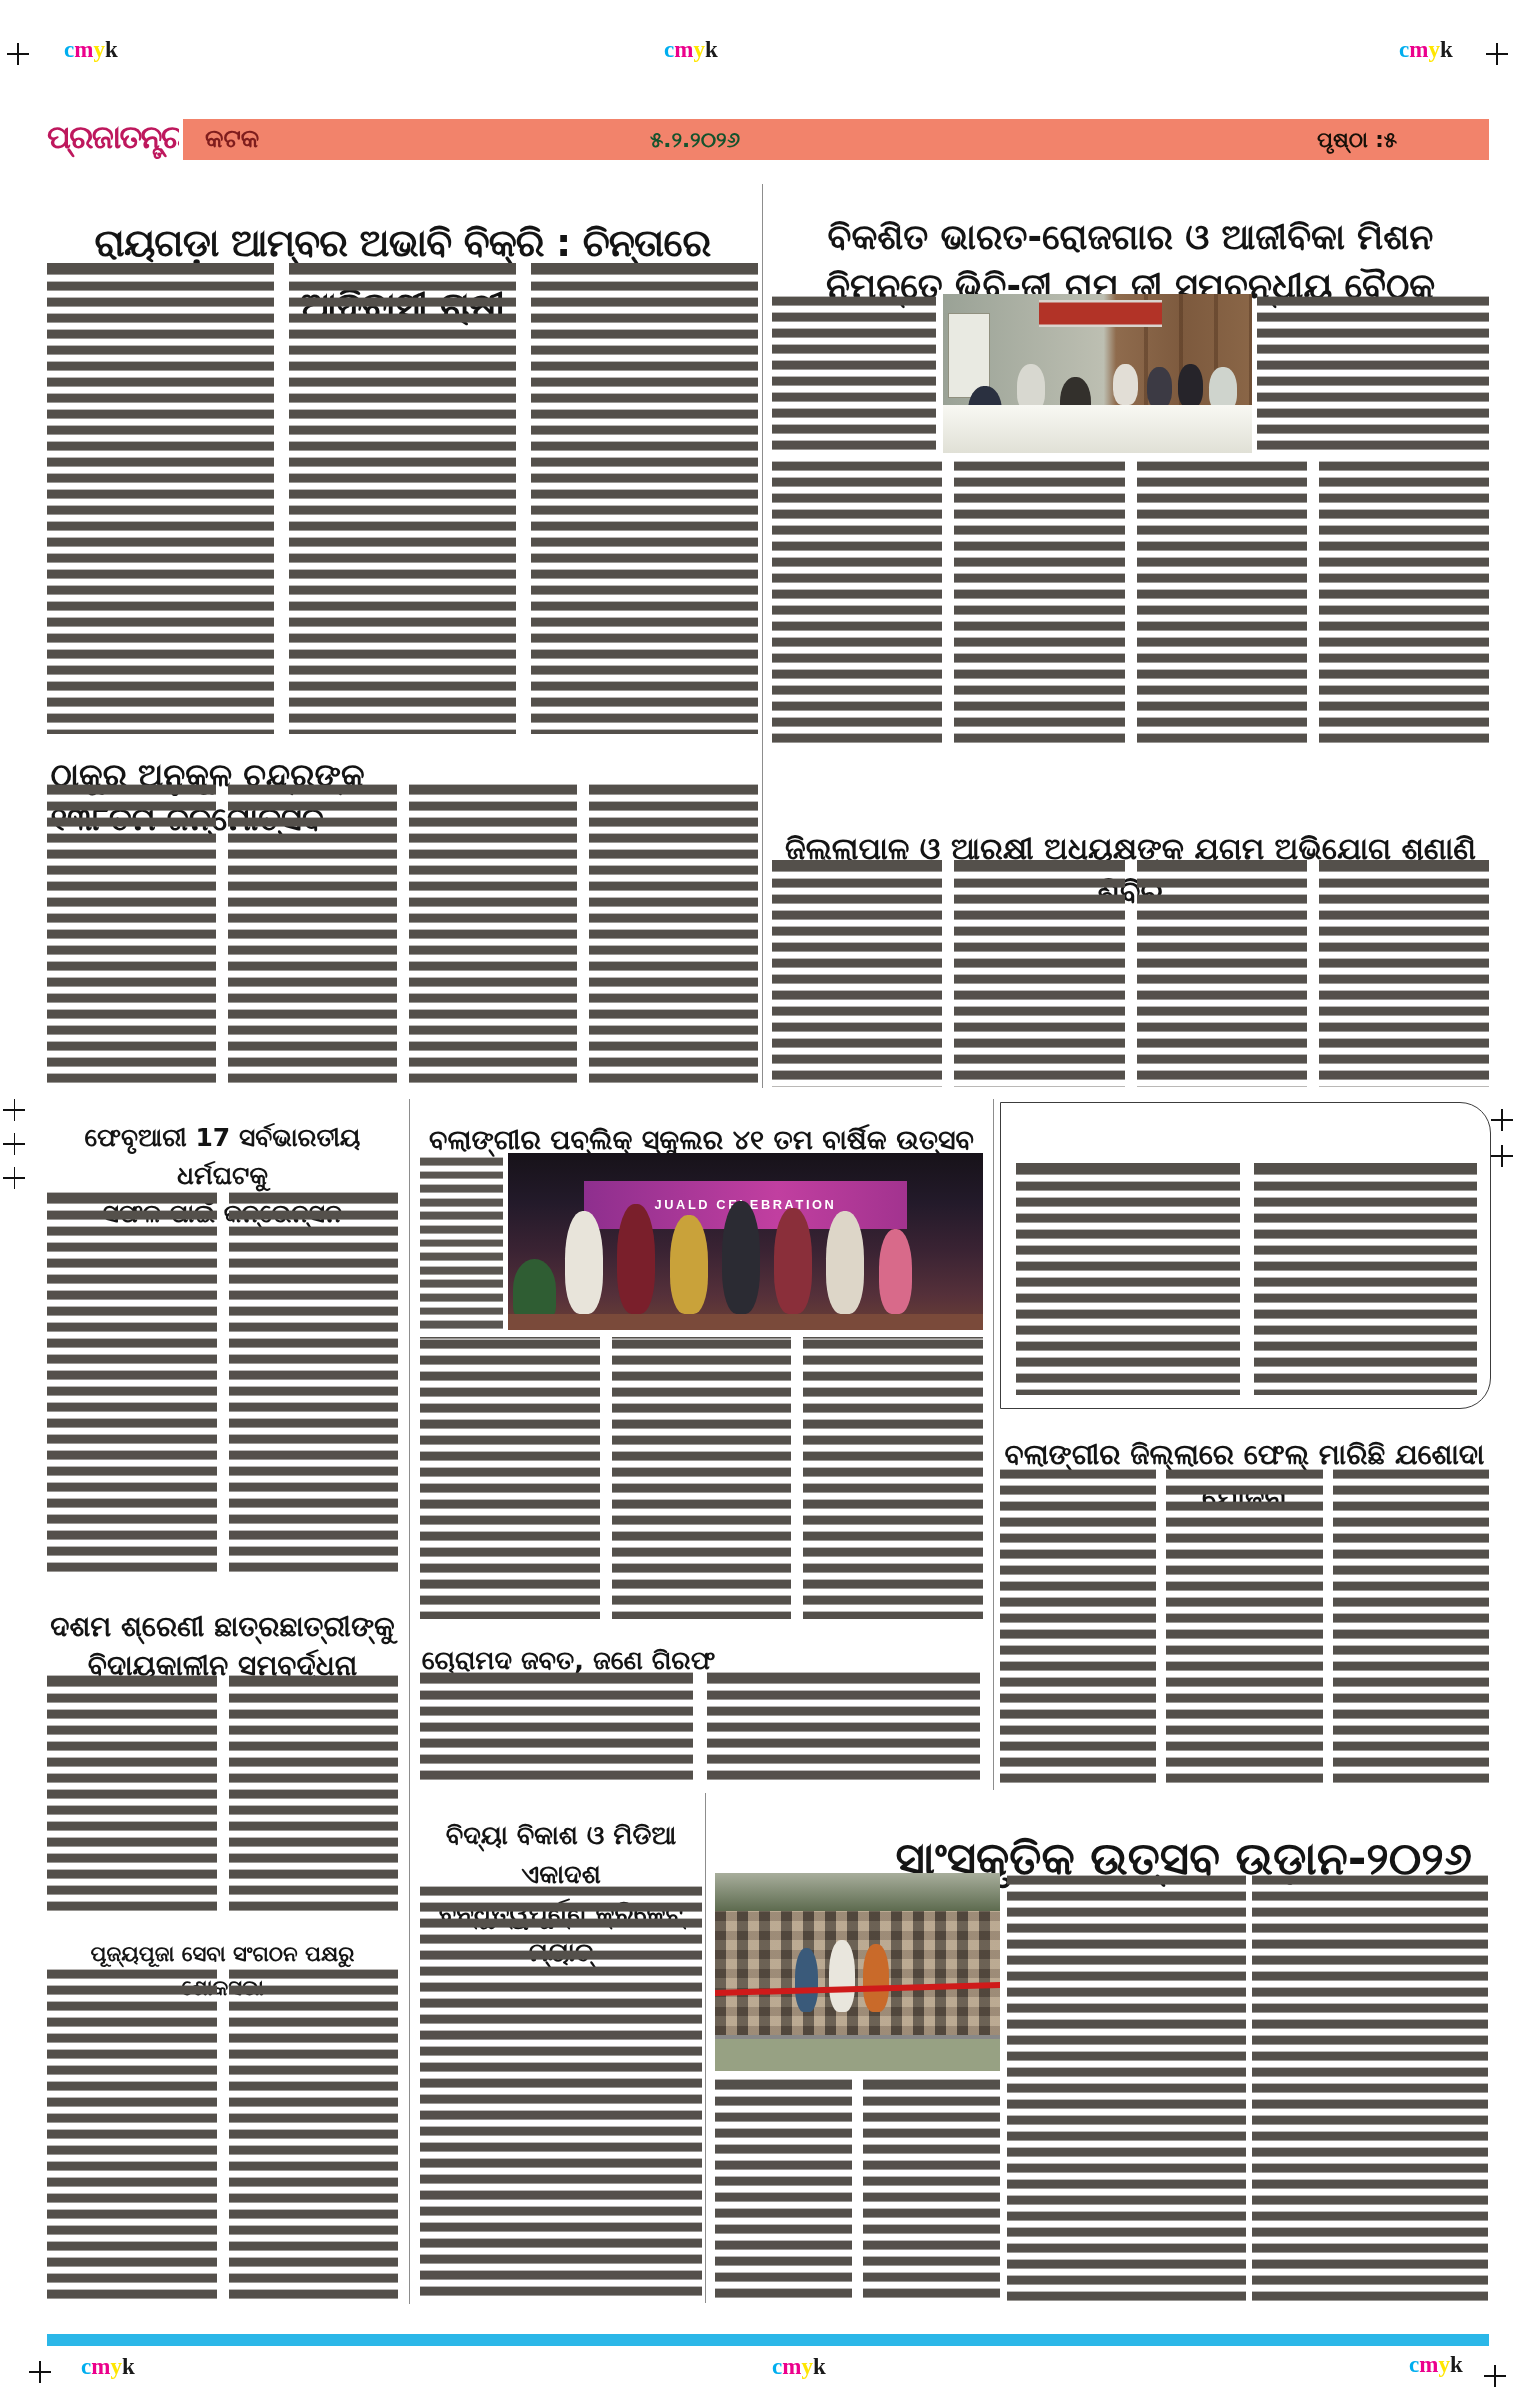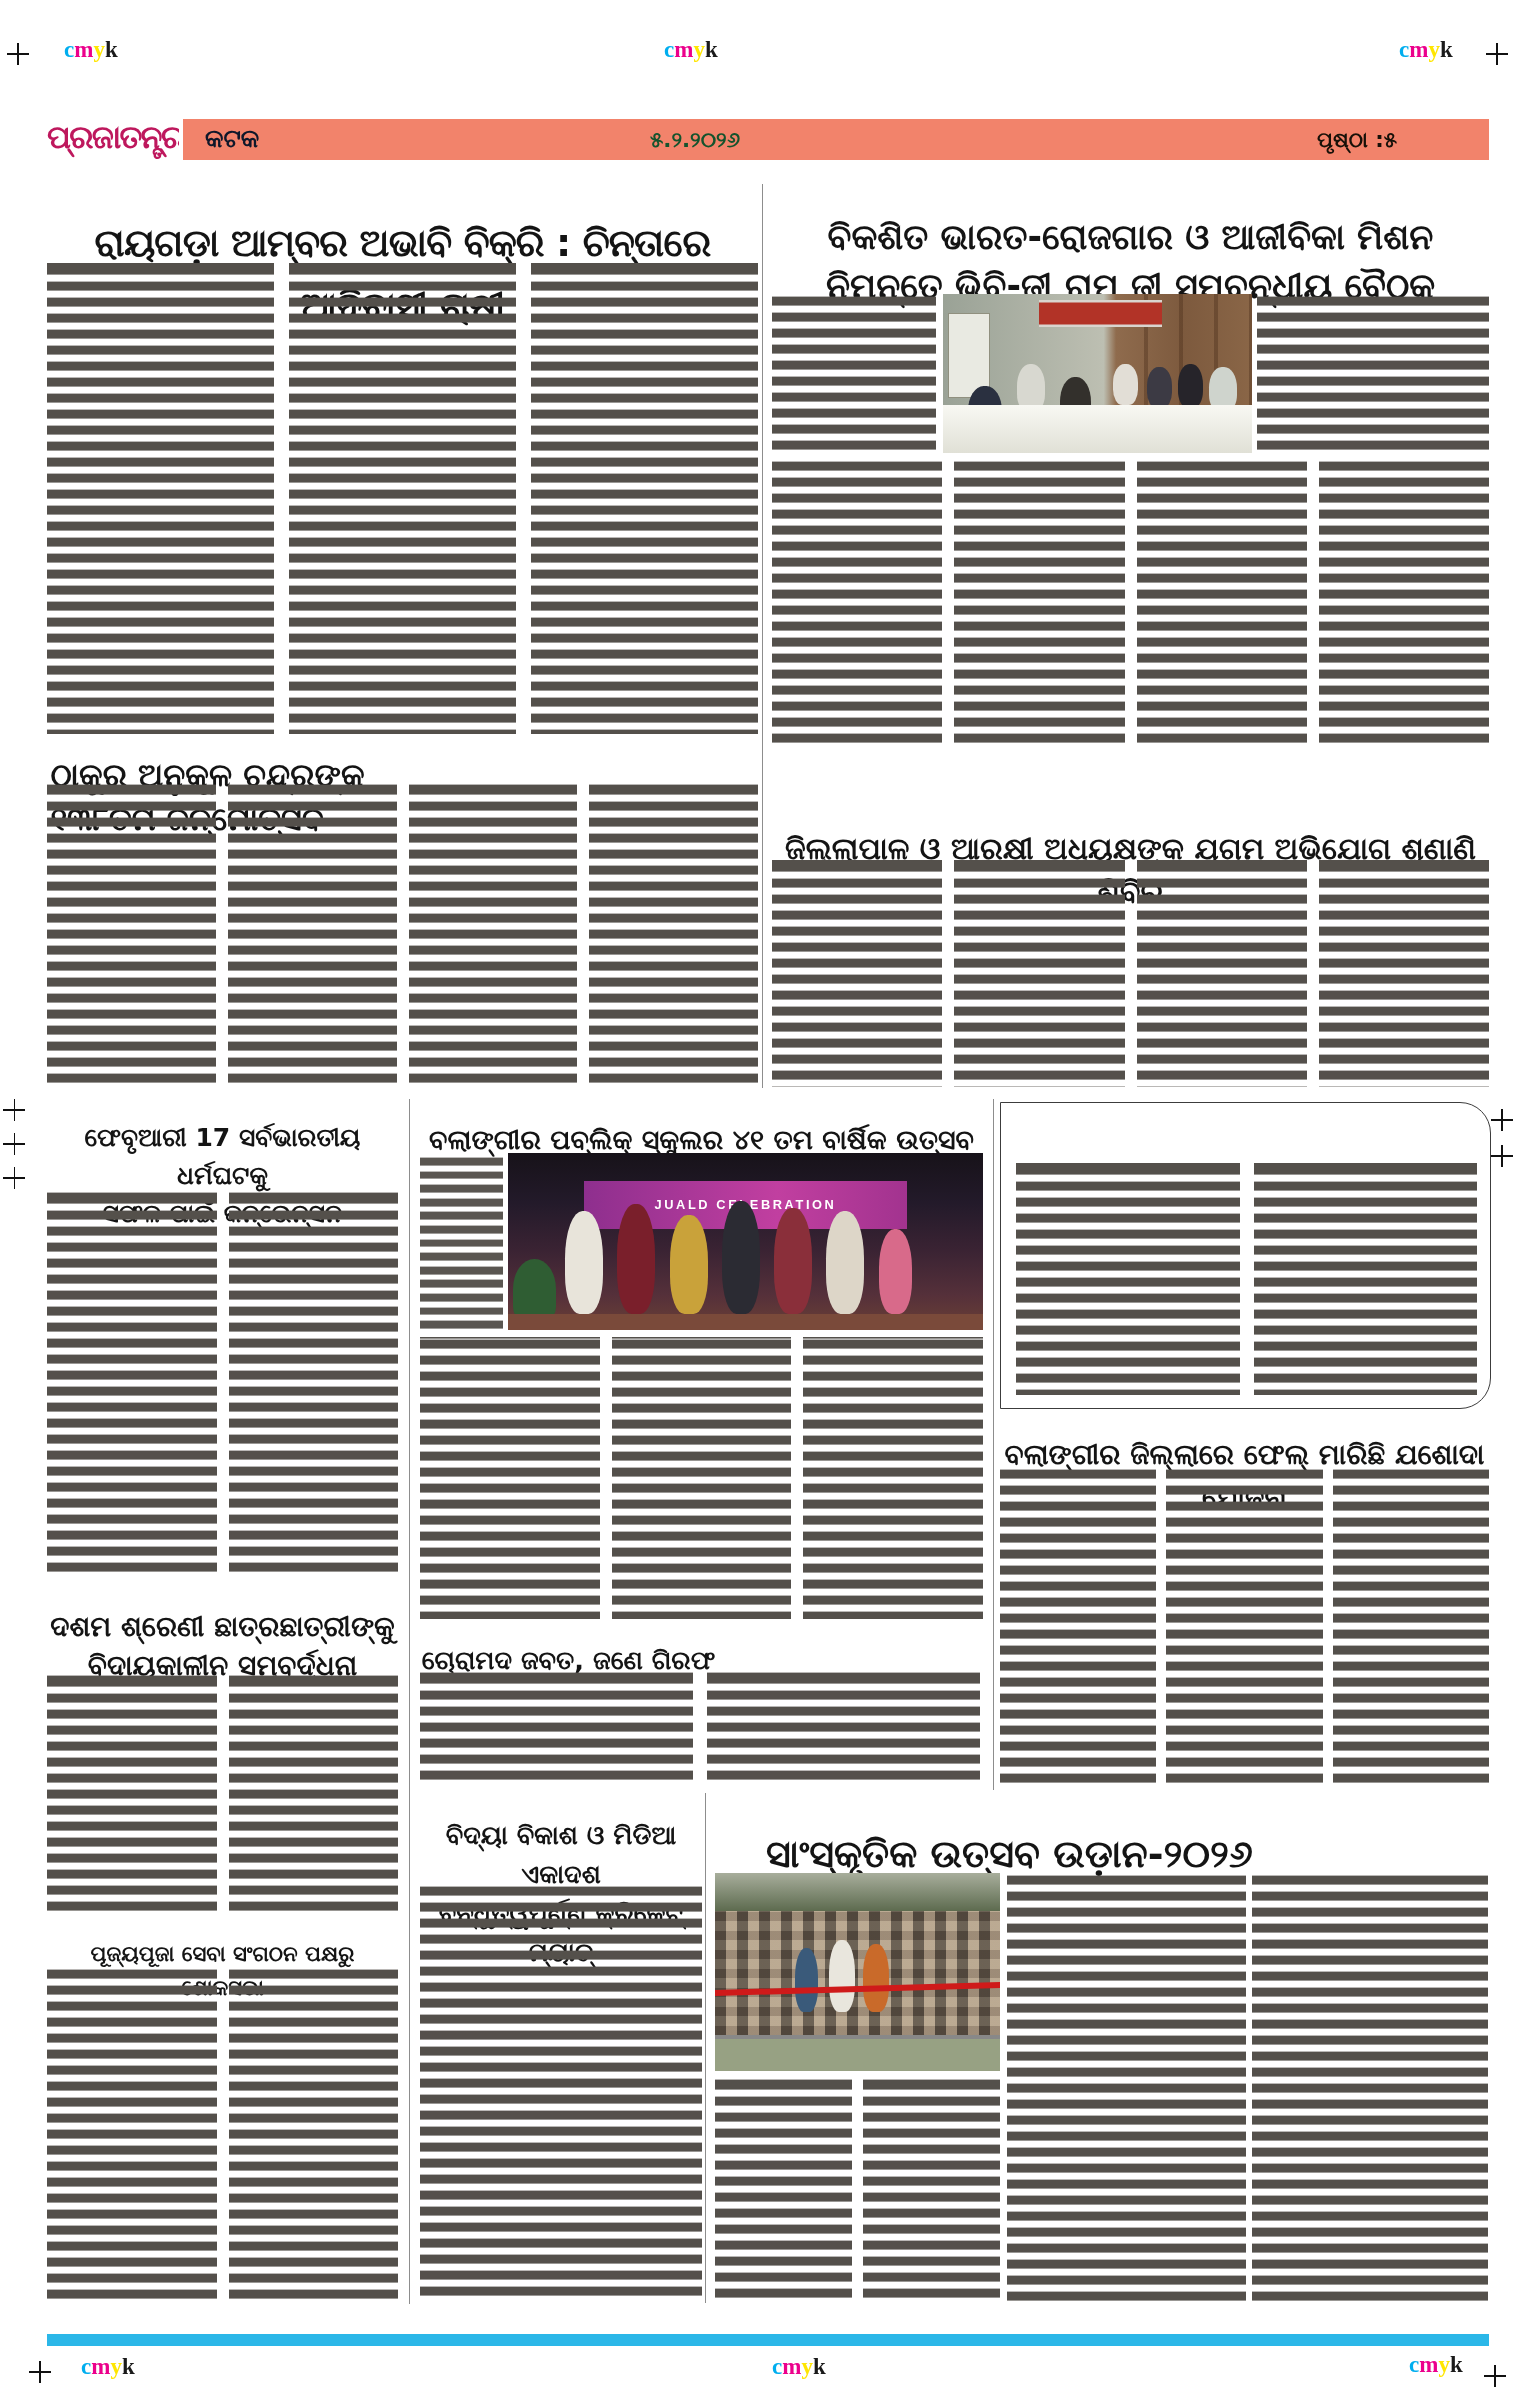--- a/index.html
+++ b/index.html
@@ -11,21 +11,21 @@
   .cmyk span{display:inline-block;}
   .cmyk .c{color:#00AEEF}.cmyk .m{color:#EC008C}.cmyk .y{color:#FFE600}.cmyk .k{color:#1A1A1A}
   .crop{position:absolute;width:22px;height:22px;}
   .crop::before,.crop::after{content:"";position:absolute;background:#111;}
   .crop::before{left:10.2px;top:0;width:1.7px;height:22px;}
   .crop::after{left:0;top:10.2px;width:22px;height:1.7px;}
   
   .logo{position:absolute;left:47px;top:113px;width:132px;height:49px;overflow:hidden;
         font-weight:bold;font-size:32px;line-height:48px;color:#be185d;letter-spacing:-1.7px;white-space:nowrap;}
   .mast-bar{position:absolute;left:183px;top:119px;width:1306px;height:41px;background:#F2836B;}
-  .mast-bar .edition{position:absolute;left:22px;top:5.1px;font-size:25px;font-weight:bold;color:#0f172a;}
+  .mast-bar .edition{position:absolute;left:22px;top:5.1px;font-size:25px;font-weight:bold;color:#7f1d1d;}
   .mast-bar .date{position:absolute;left:467px;top:7.7px;font-size:21.3px;font-weight:bold;color:#14532d;}
   .mast-bar .pageno{position:absolute;right:92px;top:7.7px;font-size:21.3px;font-weight:bold;color:#171008;}
   
   .art{position:absolute;}
   .hl{position:absolute;left:0;right:0;font-weight:bold;color:#141414;overflow:hidden;}
   .body{position:absolute;display:flex;}
   .col{flex:1;min-width:0;
        background-image:repeating-linear-gradient(to bottom,#54504b 0px,#54504b 9.4px,rgba(0,0,0,0) 9.4px,rgba(0,0,0,0) 16px);
        background-position:0 2.6px;}
   .col.small{background-image:repeating-linear-gradient(to bottom,#5a5651 0px,#5a5651 7.7px,rgba(0,0,0,0) 7.7px,rgba(0,0,0,0) 13.6px);}
@@ -65,21 +65,21 @@
   #art-j{left:47px;top:1923px;width:351px;height:380px;}
   #art-j .hl{top:0;font-size:21.3px;line-height:34px;text-align:center;}
   #art-j .body{top:44px;left:0;right:0;height:334px;gap:12px;}
   #art-k{left:420px;top:1623px;width:560px;height:165px;}
   #art-k .hl{top:0;left:1.7px;right:auto;width:495px;font-size:25.6px;line-height:41px;}
   #art-k .body{top:49px;left:0;right:0;height:114px;gap:13.6px;}
   #art-l{left:420px;top:1795px;width:282px;height:508px;}
   #art-l .hl{top:3.4px;font-size:25.6px;line-height:39px;text-align:center;}
   #art-l .body{top:89px;left:0;right:0;height:415px;}
   #art-m{left:715px;top:1793px;width:774px;height:510px;}
-  #art-m .hl{top:1.7px;left:51px;right:17px;font-size:38px;line-height:68px;text-align:left;}
+  #art-m .hl{top:1.7px;left:51px;right:17px;font-size:45px;line-height:68px;text-align:right;}
   #art-m .m-under{position:absolute;left:0;top:285px;width:285px;height:225px;display:flex;gap:10.2px;}
   #art-m .m-c3{position:absolute;left:292px;top:80px;width:239px;height:430px;}
   #art-m .m-c4{position:absolute;left:537px;top:80px;width:236px;height:430px;}
   
   .photo{position:absolute;overflow:hidden;background:#888;}
   .photo *{position:absolute;}
   #ph-meet{left:171px;top:113px;width:309px;height:159px;}
   #ph-meet .wall{inset:0;background:linear-gradient(90deg,#9aa296 0%,#bdbfb2 52%,#8f6b4d 56%,#7d5a3e 78%,#8a6647 100%);}
   #ph-meet .wood{right:0;top:0;width:45%;height:100%;
      background:repeating-linear-gradient(90deg,rgba(66,38,20,0.0) 0 31px,rgba(66,38,20,0.35) 31px 35px);}

